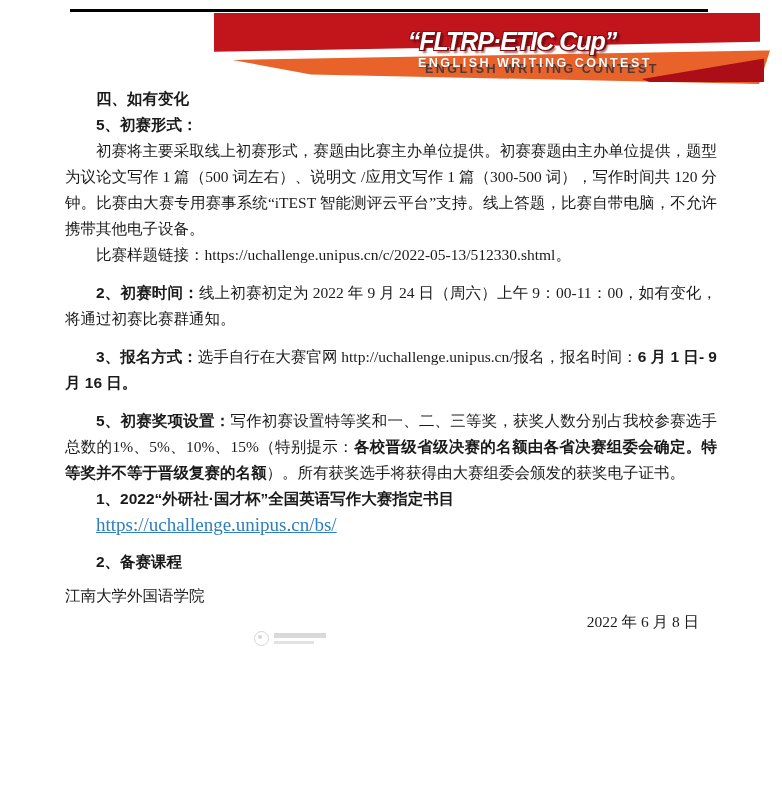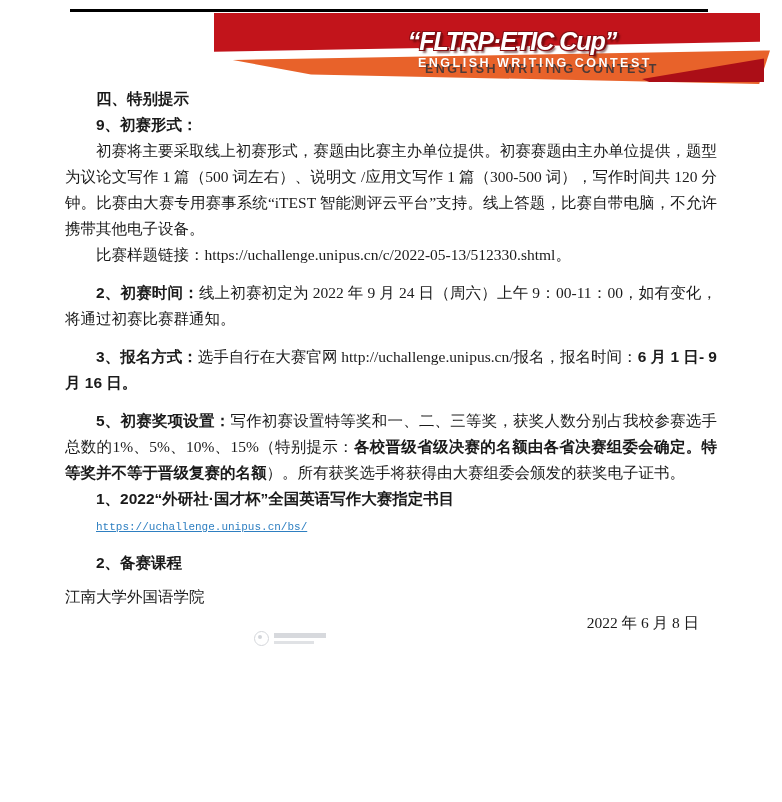--- a/index.html
+++ b/index.html
@@ -46,21 +46,21 @@
     position:absolute; left:65px; top:86px; width:652px;
     font-size:15.5px; line-height:26px; text-align:justify;
   }
   .content p { margin:0; text-indent:31px; }
   .hei { font-family:"Liberation Sans","DejaVu Sans",sans-serif; font-weight:bold; }
   .gap-item  { margin-top:12px !important; }
   .gap-sec   { margin-top:8px  !important; }
   .gap-prep  { margin-top:10px !important; }
   .link-sans {
     color:#2e7fc1; text-decoration:underline;
-    font-family:Liberation Mono, monospace; font-size:11px;
+    font-family:Liberation Serif, serif; font-size:19px;
   }
   .link-mono {
     color:#2b7cc4; text-decoration:underline;
     font-family:"DejaVu Sans Mono","Liberation Mono",monospace; font-size:14.5px;
   }
   .footer { margin-top:8px !important; text-align:left; text-indent:0 !important; padding-right:8px; }
   .footer-date { margin-top:0 !important; text-align:right; text-indent:0 !important; padding-right:18px; }
 
   
   .watermark {
@@ -91,23 +91,23 @@
     <div class="band band-red"></div>
     <div class="band band-orange"></div>
     <div class="band band-wedge"></div>
     <div class="banner-sub-ghost">ENGLISH WRITING CONTEST</div>
     <div class="banner-sub">ENGLISH WRITING CONTEST</div>
     <div class="banner-title">“FLTRP·ETIC Cup”</div>
   </div>
 
   <div class="content">
 
-    <p class="hei">四、特别提示</p>
+    <p class="hei">四、如有变化</p>
 
-    <p class="hei">9、初赛形式：</p>
+    <p class="hei">5、初赛形式：</p>
 
     <p>初赛将主要采取线上初赛形式，赛题由比赛主办单位提供。初赛赛题由主办单位提供，题型为议论文写作 1 篇（500 词左右）、说明文 /应用文写作 1 篇（300-500 词），写作时间共 120 分钟。比赛由大赛专用赛事系统“iTEST 智能测评云平台”支持。线上答题，比赛自带电脑，不允许携带其他电子设备。</p>
 
     <p><span>比赛样题链接：</span><span>https://uchallenge.unipus.cn/c/2022-05-13/512330.shtml</span><span>。</span></p>
 
     <p class="gap-item"><span class="hei">2、初赛时间：</span><span>线上初赛初定为 2022 年 9 月 24 日（周六）上午 9：00-11：00，如有变化，将通过初赛比赛群通知。</span></p>
 
     <p class="gap-item"><span class="hei">3、报名方式：</span><span>选手自行在大赛官网 http://uchallenge.unipus.cn/报名，报名时间：</span><span class="hei">6 月 1 日- 9 月 16 日。</span></p>
 
 

